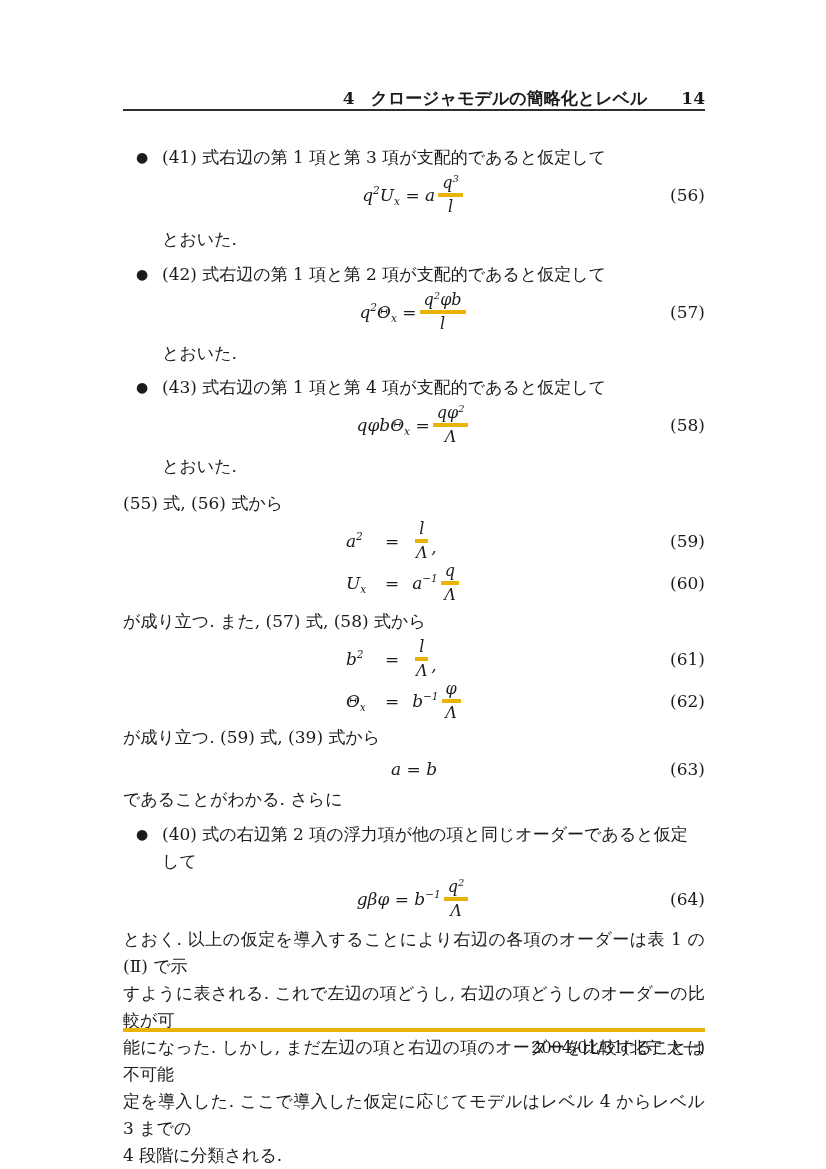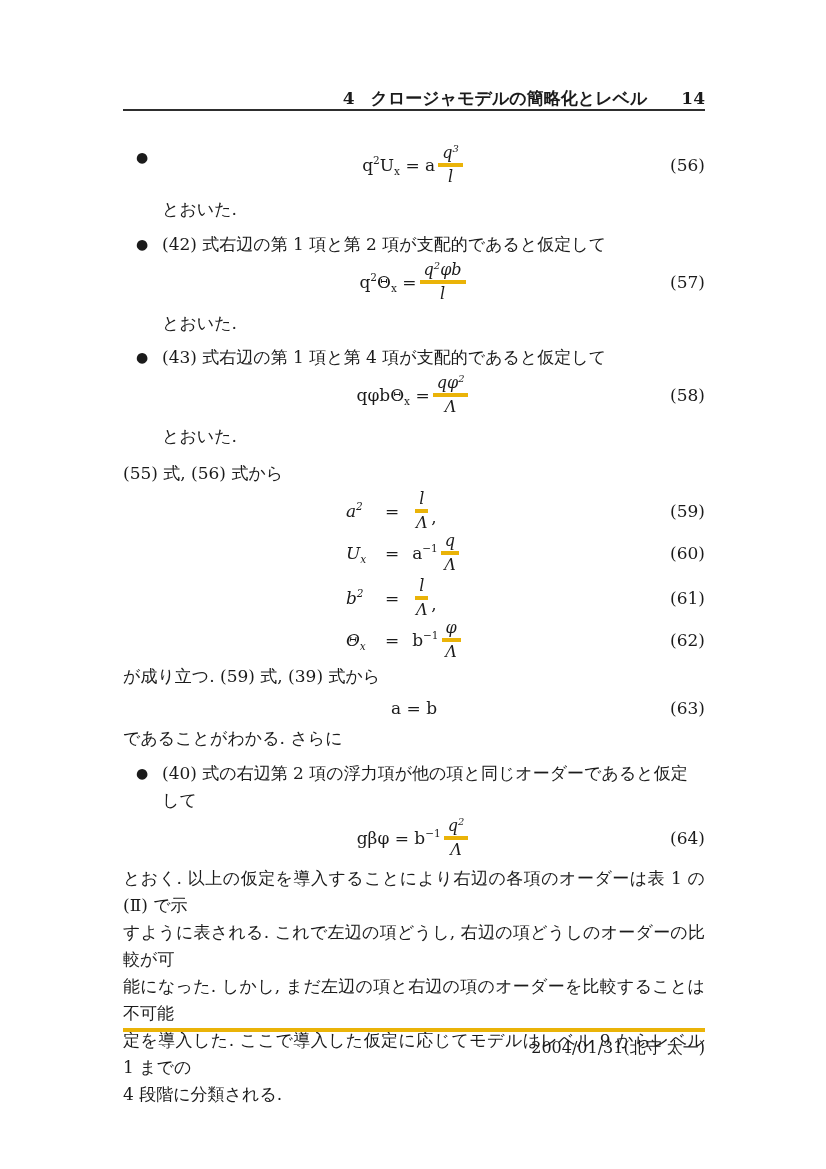--- a/index.html
+++ b/index.html
@@ -29,21 +29,21 @@
   .indent{margin-left:39px;}
   .bullet{position:relative;padding-left:39px;}
   .dot{position:absolute;left:13px;top:0;font-size:14px;line-height:27px;}
 
   
   .eq-row{
     position:relative;display:flex;justify-content:center;align-items:center;
     min-height:39px;font-size:17px;
   }
   .eq-plain{min-height:27px;}
-  .math{}
+  .math{font-style:italic;}
   .math sup,.math sub,.ftop sup,.fbot sup{font-size:0.62em;line-height:0;}
   .frac{display:inline-flex;flex-direction:column;align-items:center;margin:0 3px;font-style:italic;}
   .ftop{display:block;padding:0 4px 1px;border-bottom:4px solid #eab308;line-height:18px;font-size:16px;text-align:center;}
   .fbot{display:block;padding-top:1px;line-height:18px;font-size:16px;text-align:center;}
   .eq-num{position:absolute;right:0;top:50%;transform:translateY(-50%);font-style:normal;font-size:17px;text-align:right;}
   .alhs{width:26px;text-align:left;font-style:italic;}
   .arel{padding:0 13px;}
   .arhs{width:70px;display:flex;align-items:center;justify-content:flex-start;}
   .comma{transform:translateY(6px);}
 
@@ -69,20 +69,21 @@
   <div class="col">
 
     <div class="header">
       <span class="secnum">4</span>
       <span>クロージャモデルの簡略化とレベル</span>
       <span class="pagenum">14</span>
     </div>
 
     <div class="bullet jtext mt33">
       <span class="dot">●</span>
+      <span>(41) 式右辺の第 1 項と第 3 項が支配的であると仮定して</span>
     </div>
 
     <div class="eq-row mt3">
       <span class="math">q<sup>2</sup>U<sub>x</sub> = a</span>
       <span class="frac">
         <span class="ftop">q<sup>3</sup></span>
         <span class="fbot">l</span>
       </span>
       <span class="eq-num">(56)</span>
     </div>
@@ -142,20 +143,21 @@
       <span class="arhs">
         <span class="math">a<sup>−1</sup></span>
         <span class="frac">
           <span class="ftop">q</span>
           <span class="fbot">Λ</span>
         </span>
       </span>
       <span class="eq-num">(60)</span>
     </div>
 
+    <div class="jtext mt4">が成り立つ. また, (57) 式, (58) 式から</div>
 
     <div class="eq-row mt3">
       <span class="alhs math">b<sup>2</sup></span>
       <span class="arel math">=</span>
       <span class="arhs">
         <span class="frac">
           <span class="ftop">l</span>
           <span class="fbot">Λ</span>
         </span>
         <span class="math comma">,</span>
@@ -196,21 +198,21 @@
         <span class="ftop">q<sup>2</sup></span>
         <span class="fbot">Λ</span>
       </span>
       <span class="eq-num">(64)</span>
     </div>
 
     <div class="mt6">
       <div class="pline">とおく. 以上の仮定を導入することにより右辺の各項のオーダーは表 1 の (Ⅱ) で示</div>
       <div class="pline">すように表される. これで左辺の項どうし, 右辺の項どうしのオーダーの比較が可</div>
       <div class="pline">能になった. しかし, まだ左辺の項と右辺の項のオーダーを比較することは不可能</div>
-      <div class="pline">定を導入した. ここで導入した仮定に応じてモデルはレベル 9 からレベル 1 までの</div>
+      <div class="pline">定を導入した. ここで導入した仮定に応じてモデルはレベル 4 からレベル 3 までの</div>
       <div class="pline">4 段階に分類される.</div>
     </div>
 
   </div>
 
   <div class="footer">
     <div class="footer-text">2004/01/31(北守 太一)</div>
   </div>
 </div>
 

